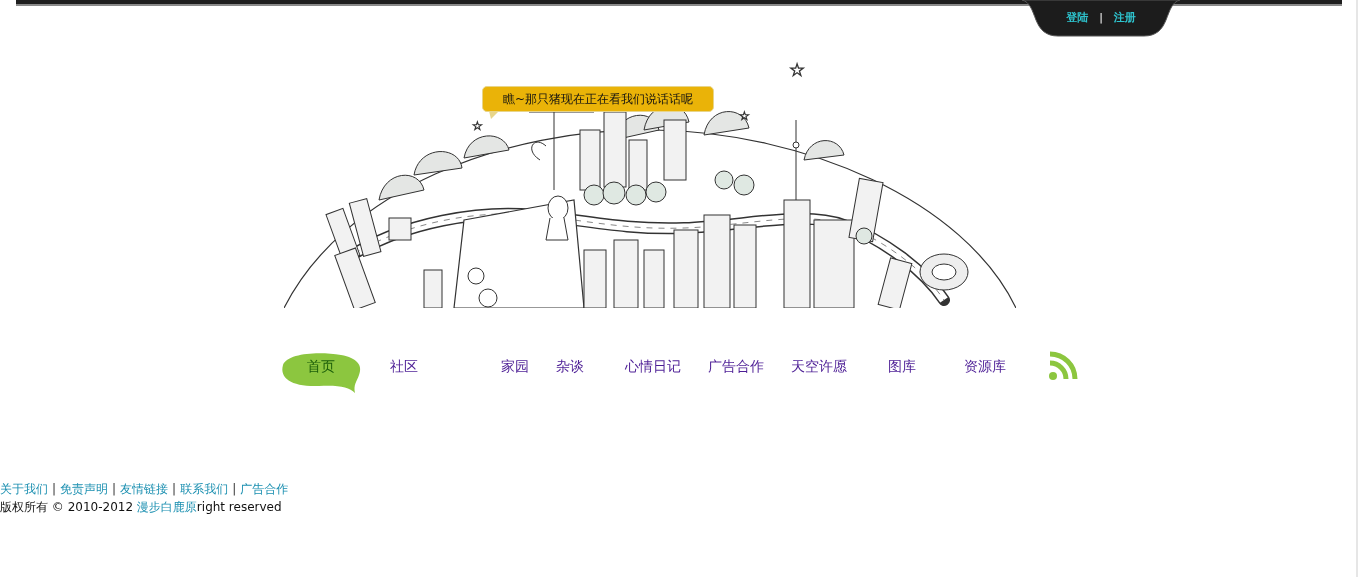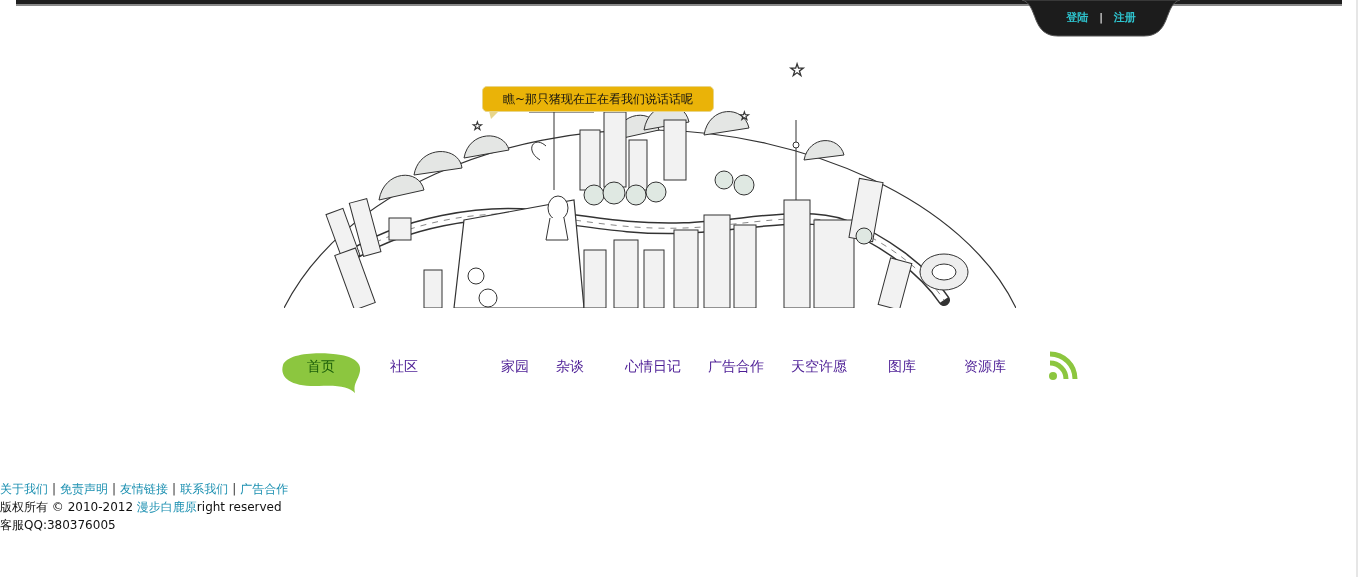--- a/index.html
+++ b/index.html
@@ -150,14 +150,13 @@
   </svg>
 </div>
 
 <div class="footer">
   <div>
     <a>关于我们</a><span class="bar">|</span><a>免责声明</a><span class="bar">|</span><a>友情链接</a><span class="bar">|</span><a>联系我们</a><span class="bar">|</span><a>广告合作</a>
   </div>
   <div>
     <span>版权所有 © 2010-2012 </span><a>漫步白鹿原</a><span>right reserved</span>
   </div>
-  <div>客服QQ:380376005</div>
 </div>
 
 </body></html>

